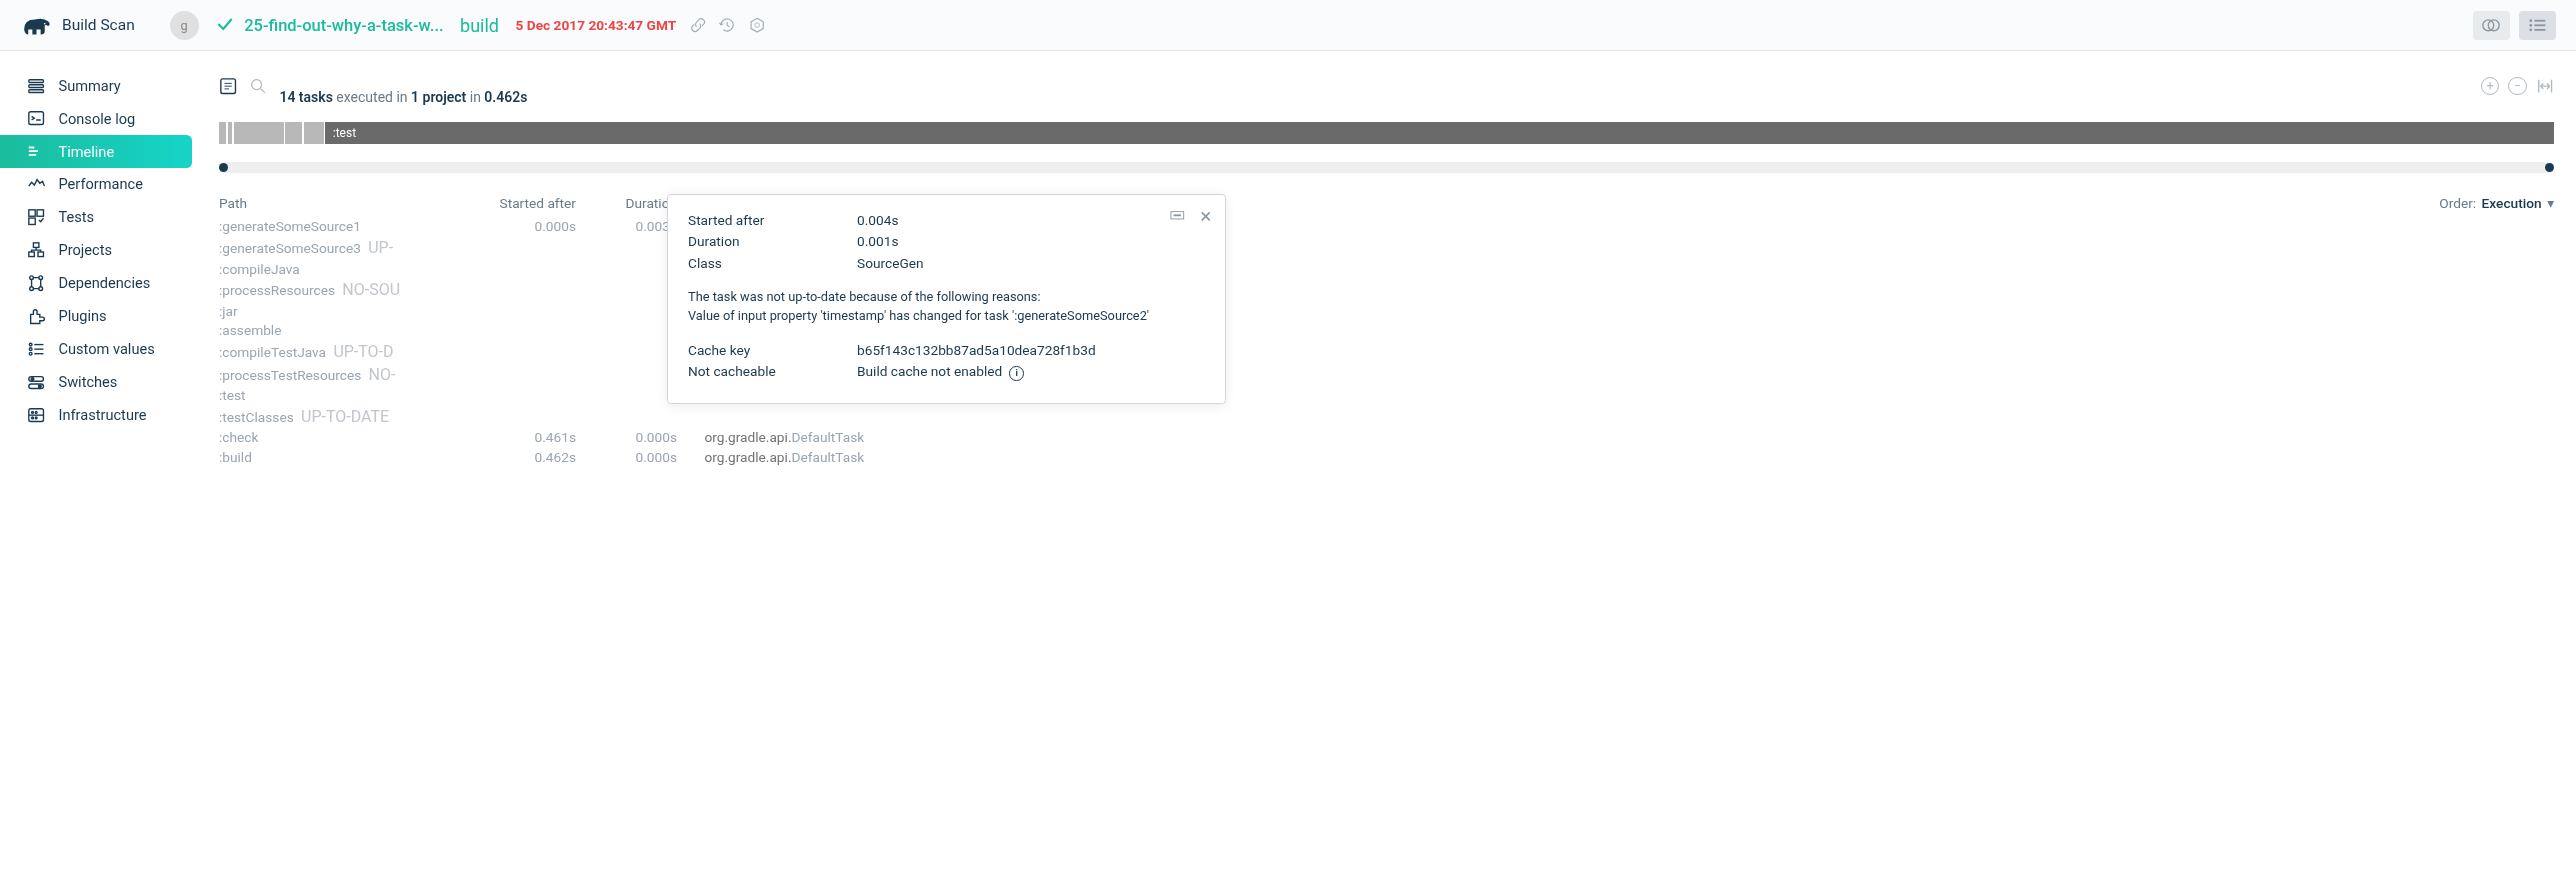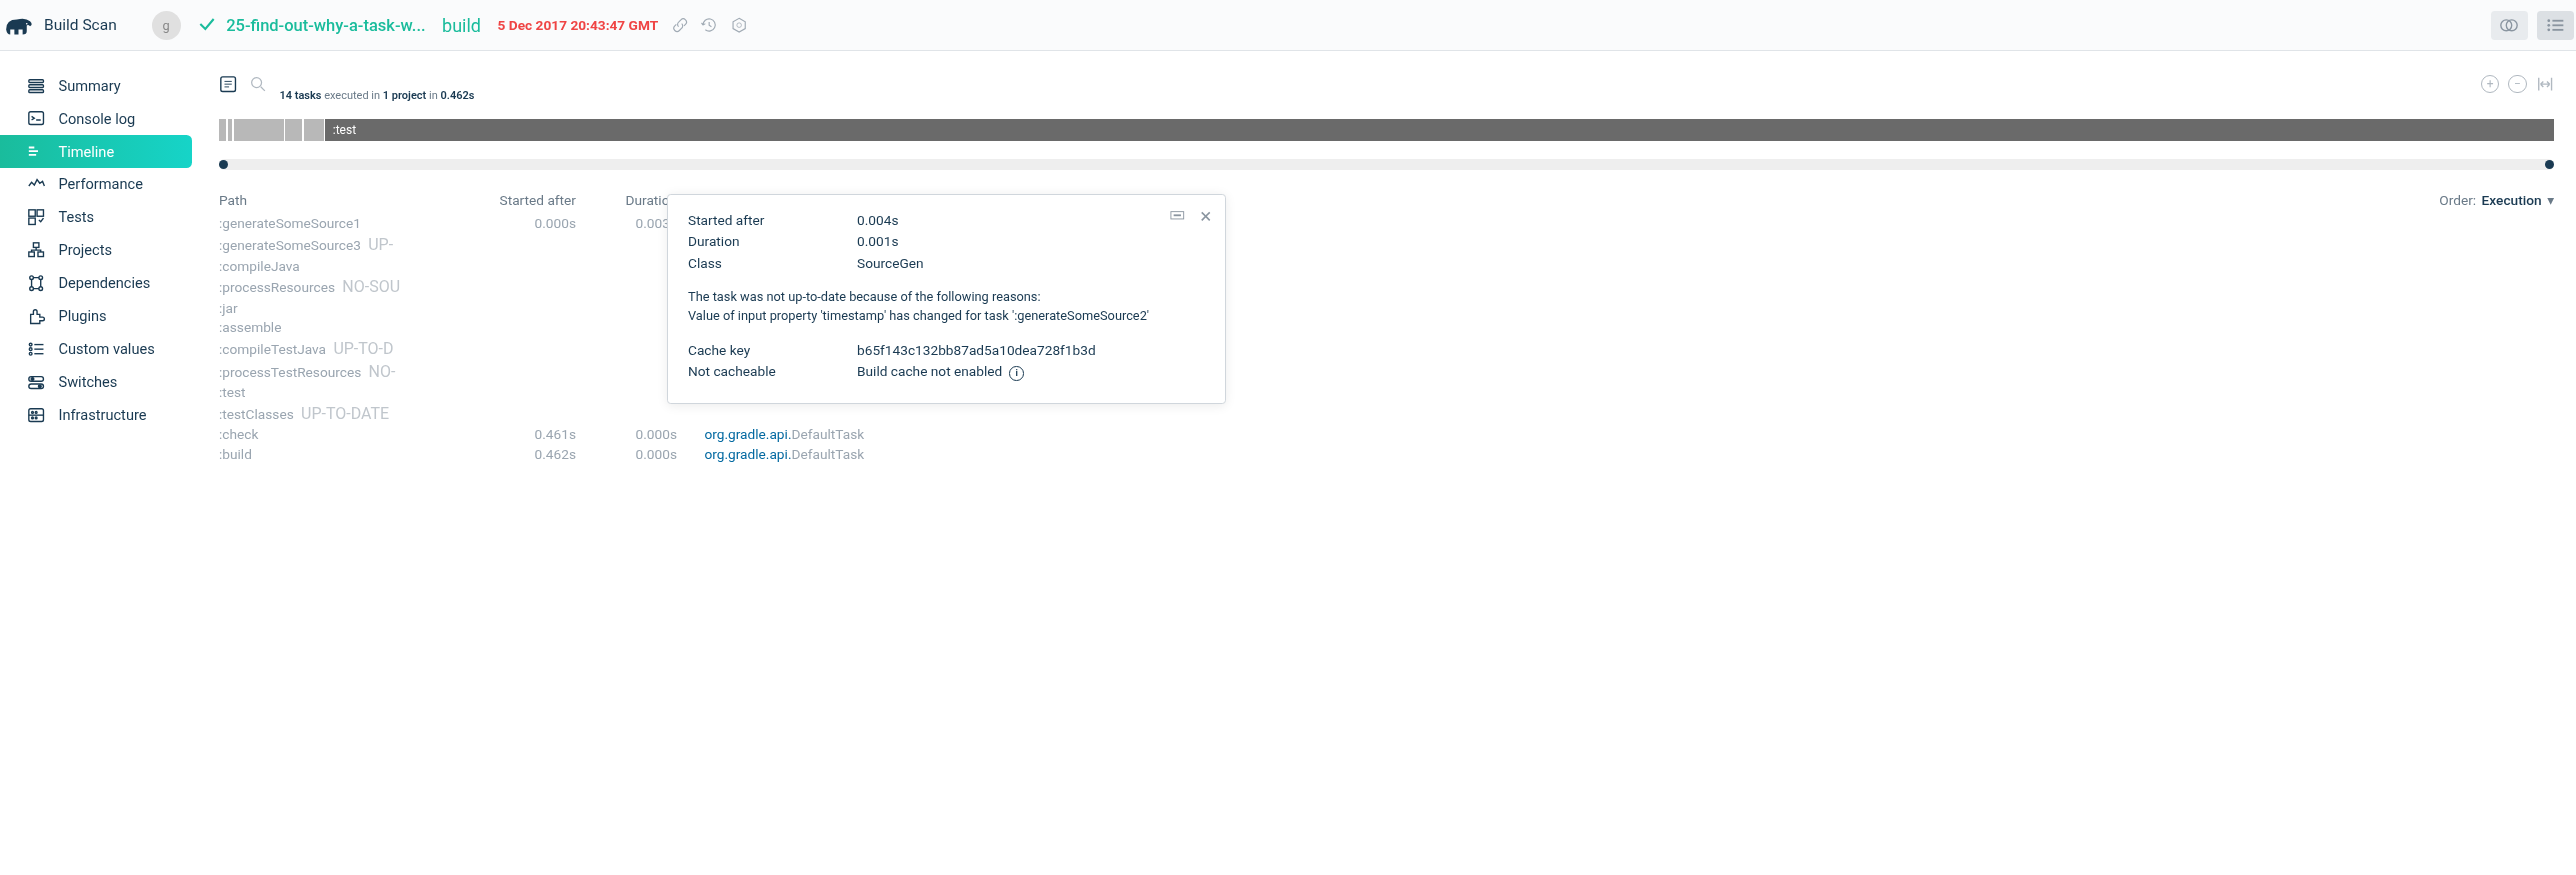--- a/index.html
+++ b/index.html
@@ -1,19 +1,19 @@
 <!DOCTYPE html>
 <html style="font-size:14.6px"><head>
 <meta charset="utf-8">
 <style>
 * { margin: 0; padding: 0; box-sizing: border-box; }
 body { font-family: -apple-system, BlinkMacSystemFont, "Segoe UI", Roboto, sans-serif; font-size: 12.8px; color: #1a3a52; background: #fff; }
 
 
-.header { display: flex; align-items: center; height: 51px; padding: 0 2px; border-bottom: 0.9px solid #e0e4e8; background: #fafbfc; }
+.header { display: flex; align-items: center; height: 51px; padding: 0 20px; border-bottom: 0.9px solid #e0e4e8; background: #fafbfc; }
 .logo-block { display: flex; align-items: center; gap: 9.1px; padding-right: 18.3px; }
 .elephant { width: 33px; height: 24px; }
 .brand { font-size: 15.5px; color: #1a3a52; }
 .avatar { width: 29px; height: 29px; border-radius: 50%; background: #e0e0e0; display: flex; align-items: center; justify-content: center; color: #888; margin: 0 16.5px; }
 .check { color: #1abc9c; margin-right: 9.1px; }
 .build-name { color: #1abc9c; font-size: 16.5px; font-weight: 500; margin-right: 16.5px; max-width: 219px; overflow: hidden; text-overflow: ellipsis; white-space: nowrap; }
 .build-root { color: #1abc9c; font-size: 18px; margin-right: 16.5px; }
 .timestamp { color: #ef4444; font-size: 13.7px; margin-right: 12.8px; font-weight: bold; }
 .header-icons { display: flex; gap: 11px; color: #a0aab4; }
 .header-icons .hi { width: 18.3px; height: 18.3px; cursor: pointer; }
@@ -28,21 +28,21 @@
 
 
 .side-item { display: flex; align-items: center; gap: 12.8px; padding: 7.3px 18.3px 7.3px 27.4px; color: #1a3a52; font-size: 14.6px; cursor: pointer; border-radius: 0 5.5px 5.5px 0; margin-right: 27.4px; }
 .side-item.active { background: linear-gradient(90deg, #1abc9c, #16d4c8); color: #fff; }
 .side-icon { width: 18.3px; height: 18.3px; display: flex; align-items: center; justify-content: center; }
 .side-item.active .side-icon svg { stroke: #fff; fill: none; }
 .side-icon svg { stroke: #1a3a52; fill: none; stroke-width: 1.5; }
 
 
 .main-top { display: flex; align-items: center; gap: 12.8px; margin-bottom: 16.5px; }
-.summary-text { font-size: 11px; color: #6a7a88; margin-top: 20px; }
+.summary-text { font-size: 14px; color: #6a7a88; margin-top: 20px; }
 .summary-text b { color: #1a3a52; font-weight: 600; }
 .main-top-icons { margin-left: auto; display: flex; gap: 9.1px; color: #b0b8c0; }
 .top-action-icon { width: 18.3px; height: 18.3px; cursor: pointer; border: 1.4px solid #b0b8c0; border-radius: 50%; display: flex; align-items: center; justify-content: center; font-size: 12px; }
 
 
 .timeline-bar { display: flex; height: 22px; margin-bottom: 18.3px; gap: 1.8px; }
 .tl-seg { background: #b8b8b8; height: 100%; }
 .tl-seg.dark { background: #6a6a6a; color: #fff; display: flex; align-items: center; padding-left: 7.3px; font-size: 12px; }
 
 
@@ -59,21 +59,21 @@
 .col-class { flex: 1; }
 .col-order { margin-left: auto; display: flex; gap: 5.5px; align-items: center; }
 .order-val { color: #1a3a52; font-weight: 500; }
 
 
 .task-row { display: flex; align-items: flex-end; font-size: 13.7px; padding: 1.8px 0; color: #9aa5b0; }
 .task-row .path { flex: 0 0 256px; }
 .task-row .started { flex: 0 0 101px; text-align: right; }
 .task-row .duration { flex: 0 0 101px; text-align: right; margin-right: 27.4px; }
 .task-row .cls { flex: 1; }
-.task-row .cls .pkg { color: #0369a1; }
+.task-row .cls .pkg { color: #737373; }
 .task-row .tag { color: #c0c6cc; margin-left: 7.3px; font-size: 16px; }
 .task-row.selected { color: #1a3a52; font-weight: 600; }
 .task-row.selected .path { border: 0.9px solid #1a3a52; padding: 0 3.7px; margin-left: -4.6px; }
 
 
 .popup { position: absolute; left: 448px; top: 143px; width: 559px; background: #fff; border: 0.9px solid #d0d6dc; border-radius: 3.7px; box-shadow: 0 1.8px 11px rgba(0,0,0,0.08); padding: 16.5px 20px; z-index: 10; }
 .popup-close { position: absolute; top: 12.8px; right: 12.8px; display: flex; gap: 14.6px; color: #8a95a0; }
 .popup-close span { cursor: pointer; font-size: 15.5px; }
 .popup-row { display: flex; margin-bottom: 5.5px; font-size: 13.7px; }
 .popup-label { flex: 0 0 169px; color: #1a3a52; }

